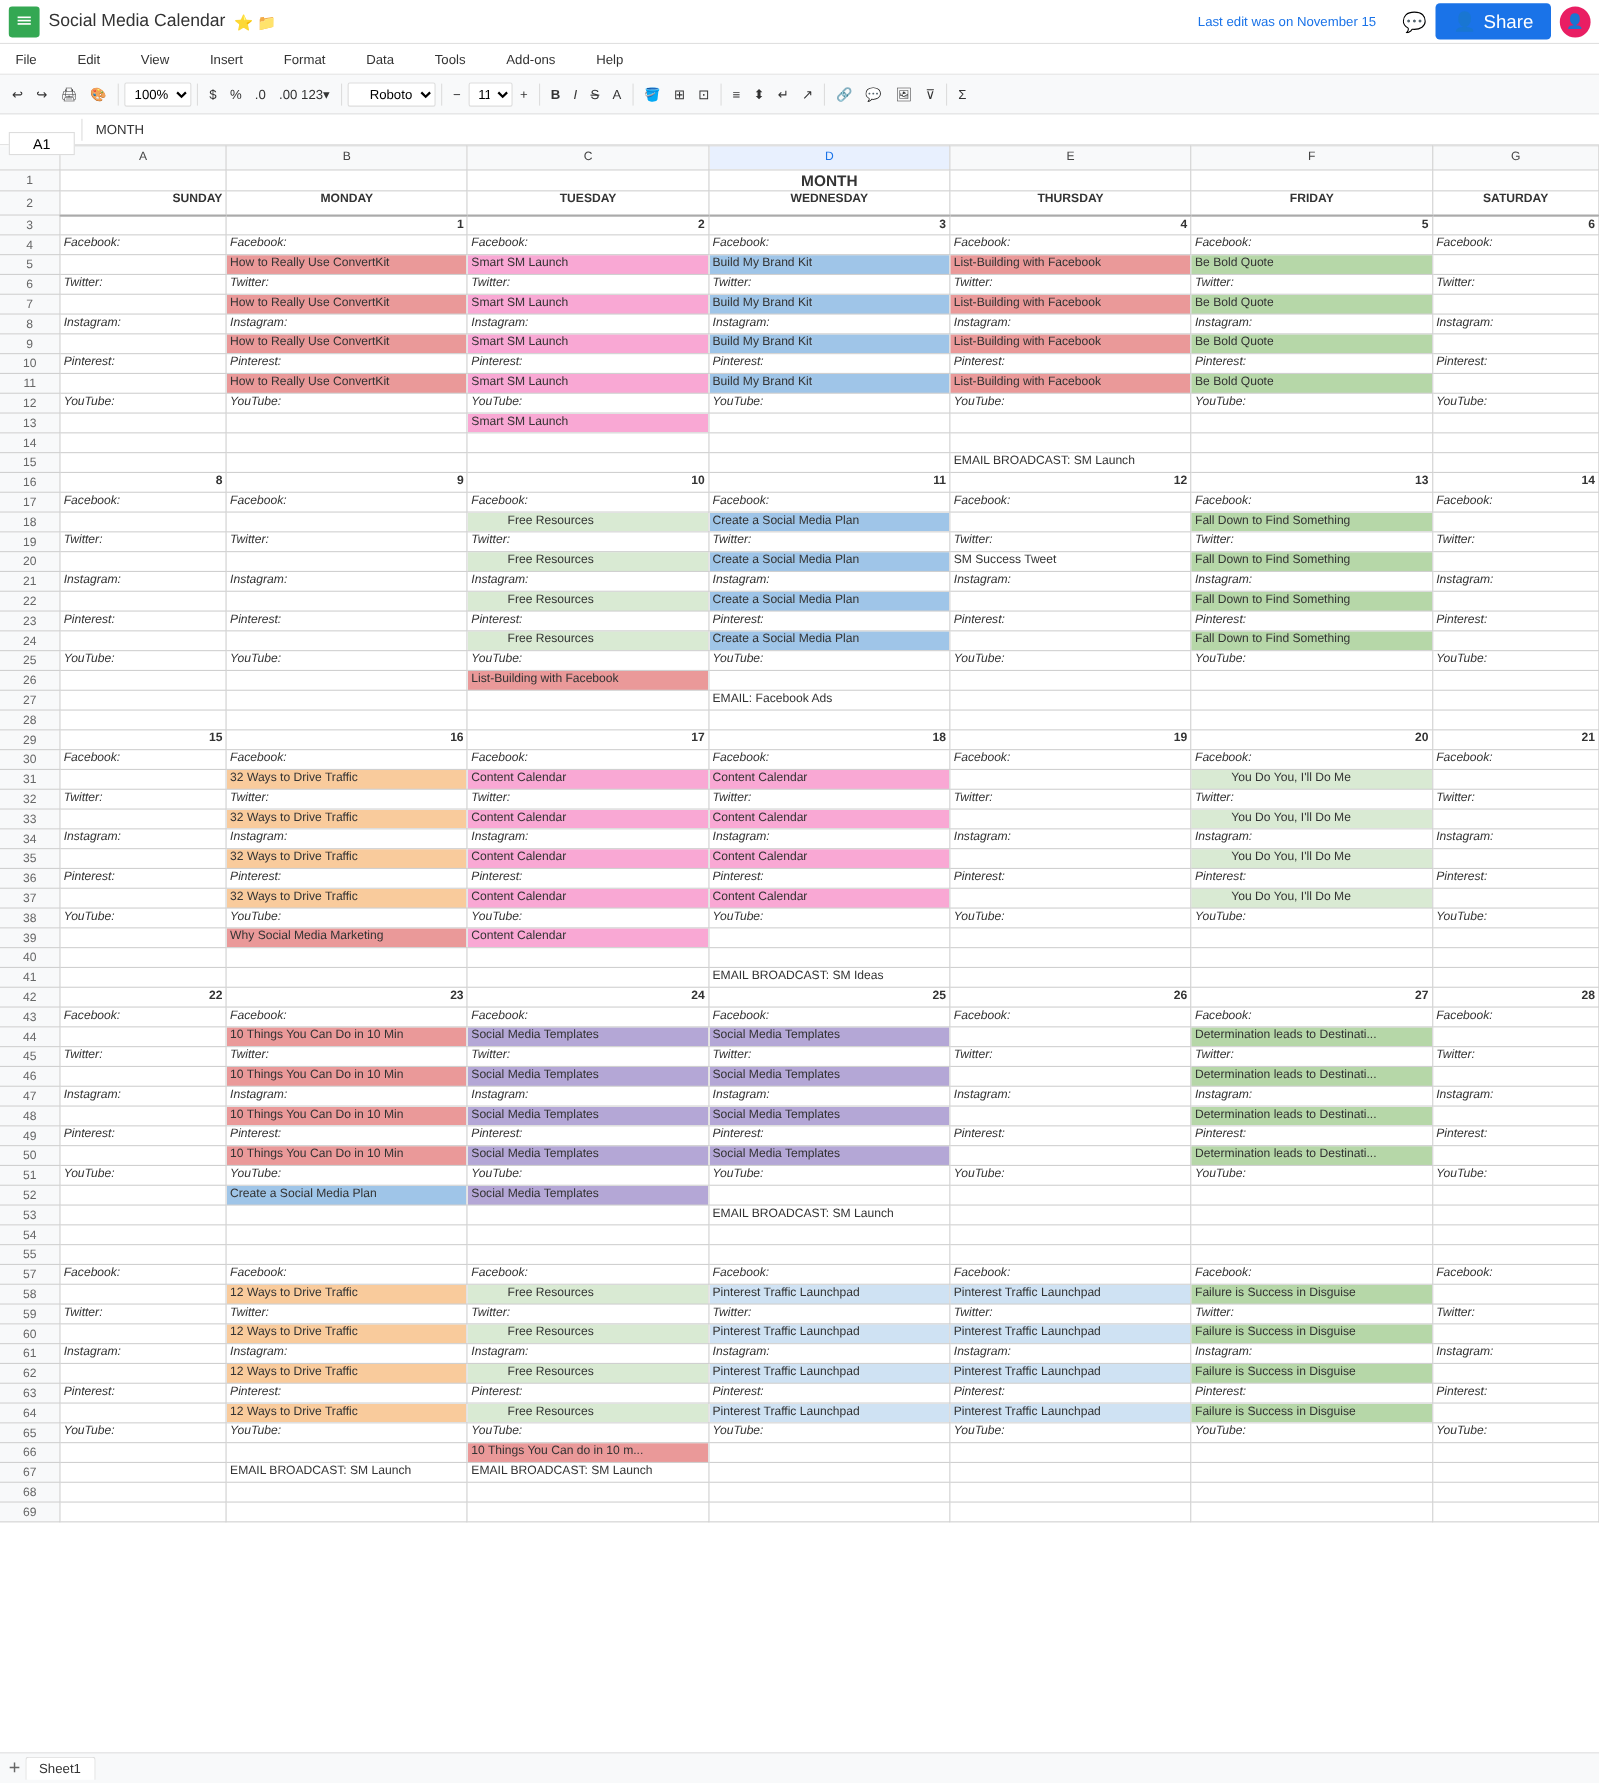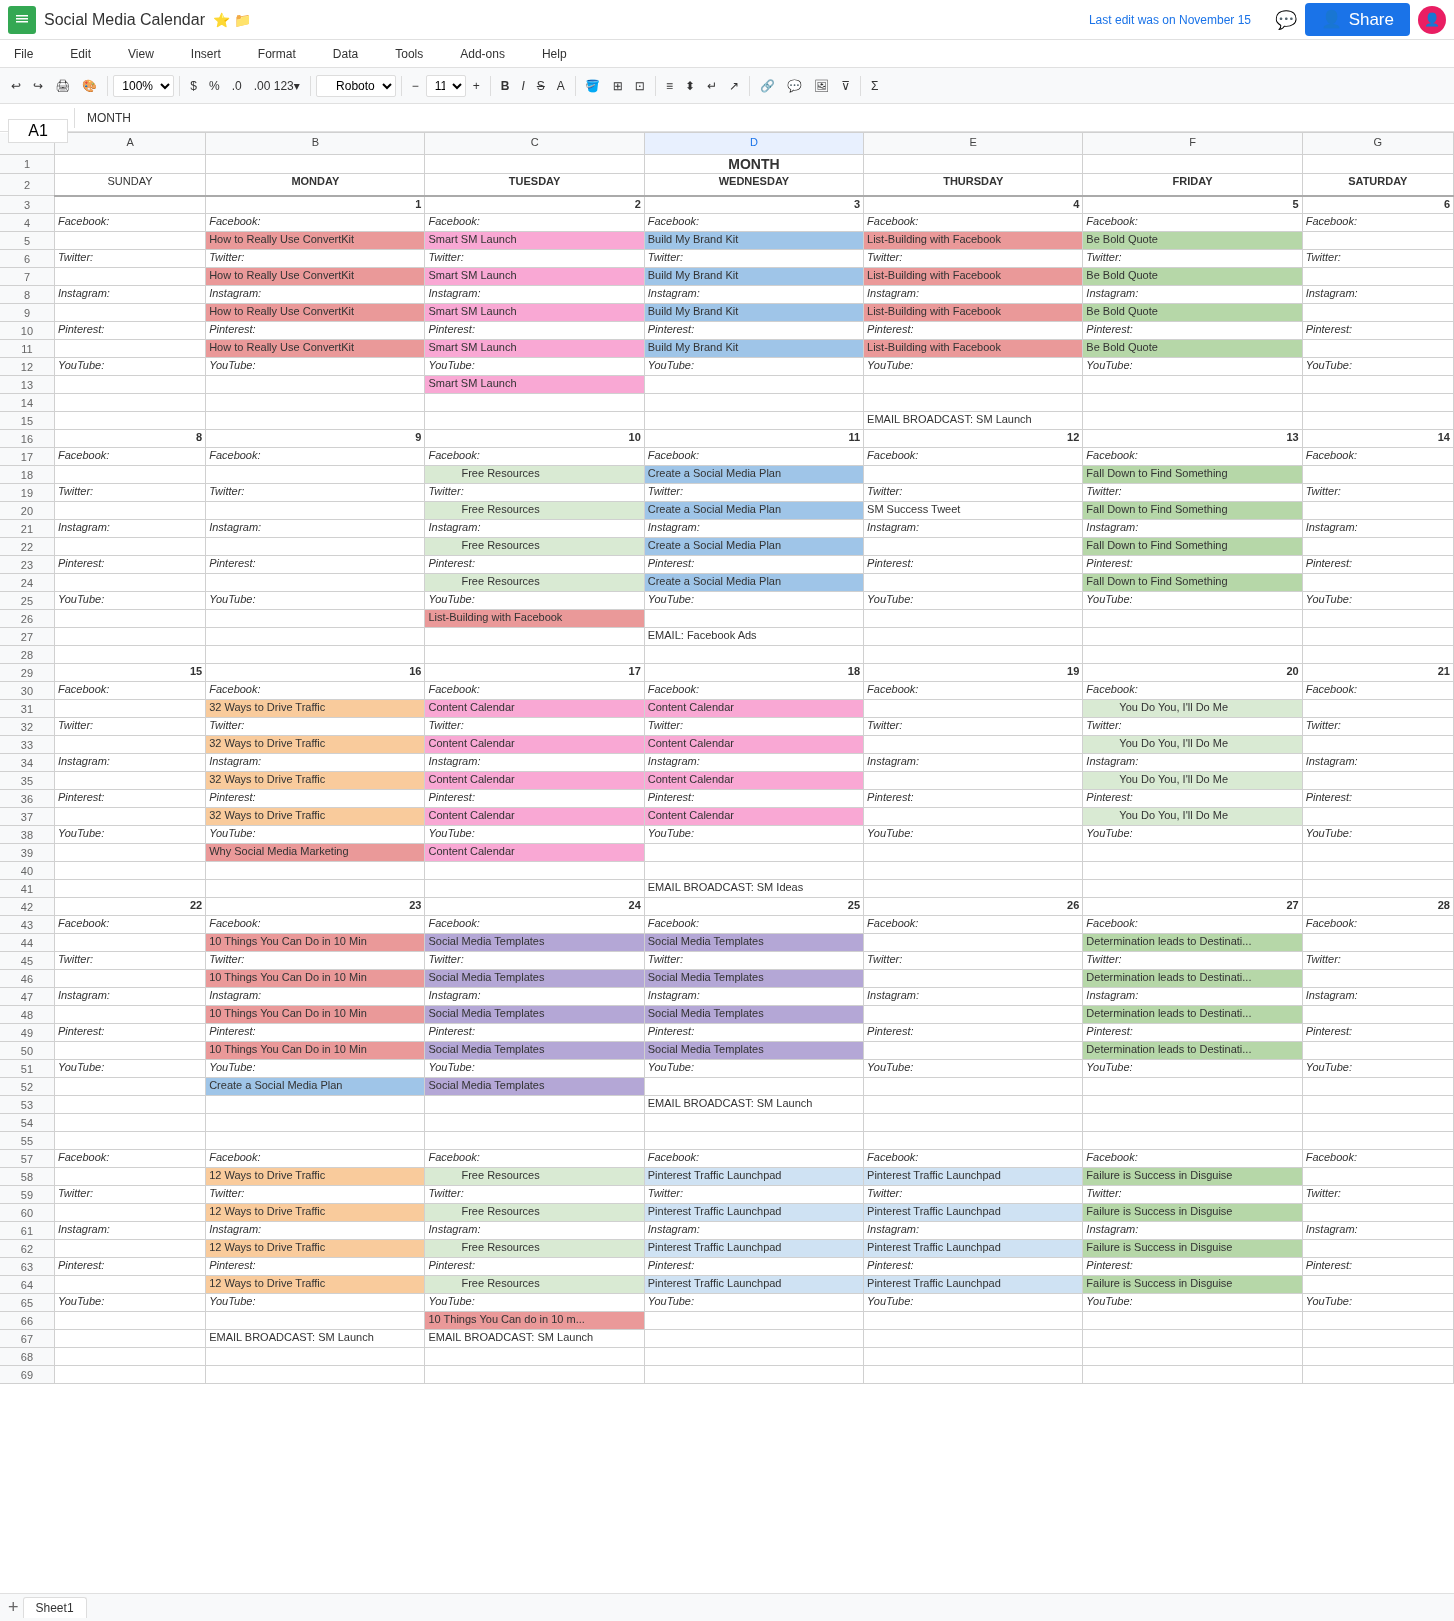--- a/index.html
+++ b/index.html
@@ -120,21 +120,21 @@
   <div class="tb-separator"></div>
   <button class="tb-btn">🔗</button>
   <button class="tb-btn">💬</button>
   <button class="tb-btn">🖼</button>
   <button class="tb-btn">⊽</button>
   <div class="tb-separator"></div>
   <button class="tb-btn">Σ</button>
 </div>
 
 <div id="formula-bar">
-  <input id="cell-ref" type="text" value="A1" style="width: 60px; border: 1px solid rgb(221, 221, 221); padding: 2px 4px; font-size: 16px; text-align: center; margin-top: 26px;">
+  <input id="cell-ref" type="text" value="A1" style="width: 60px; border: 1px solid rgb(221, 221, 221); padding: 2px 4px; font-size: 13px; text-align: center; margin-top: 26px;">
   <div id="formula-divider" style="width:1px;height:20px;background:#ddd;"></div>
   <div id="formula-content" style="flex:1;font-size:12px;color:#333;padding-left:6px;">MONTH</div>
 </div>
 
 <div id="sheet-container">
 <table>
   <colgroup>
     <col style="width:36px;">
     <col style="width:100px;">
     <col style="width:145px;">
@@ -164,21 +164,21 @@
       <td></td>
       <td></td>
       <td style="font-weight:bold;font-size:14px;text-align:center;background:#fff;">MONTH</td>
       <td></td>
       <td></td>
       <td></td>
     </tr>
 
     <tr style="height:22px;">
       <td class="row-num">2</td>
-      <td style="font-weight:normal;text-align:center;border-bottom:2px solid #aaa;">SUNDAY</td>
+      <td style="font-weight:bold;text-align:right;border-bottom:2px solid #aaa;">SUNDAY</td>
       <td style="font-weight:bold;text-align:center;border-bottom:2px solid #aaa;">MONDAY</td>
       <td style="font-weight:bold;text-align:center;border-bottom:2px solid #aaa;">TUESDAY</td>
       <td style="font-weight:bold;text-align:center;border-bottom:2px solid #aaa;">WEDNESDAY</td>
       <td style="font-weight:bold;text-align:center;border-bottom:2px solid #aaa;">THURSDAY</td>
       <td style="font-weight:bold;text-align:center;border-bottom:2px solid #aaa;">FRIDAY</td>
       <td style="font-weight:bold;text-align:center;border-bottom:2px solid #aaa;">SATURDAY</td>
     </tr>
 
     <tr>
       <td class="row-num">3</td>

